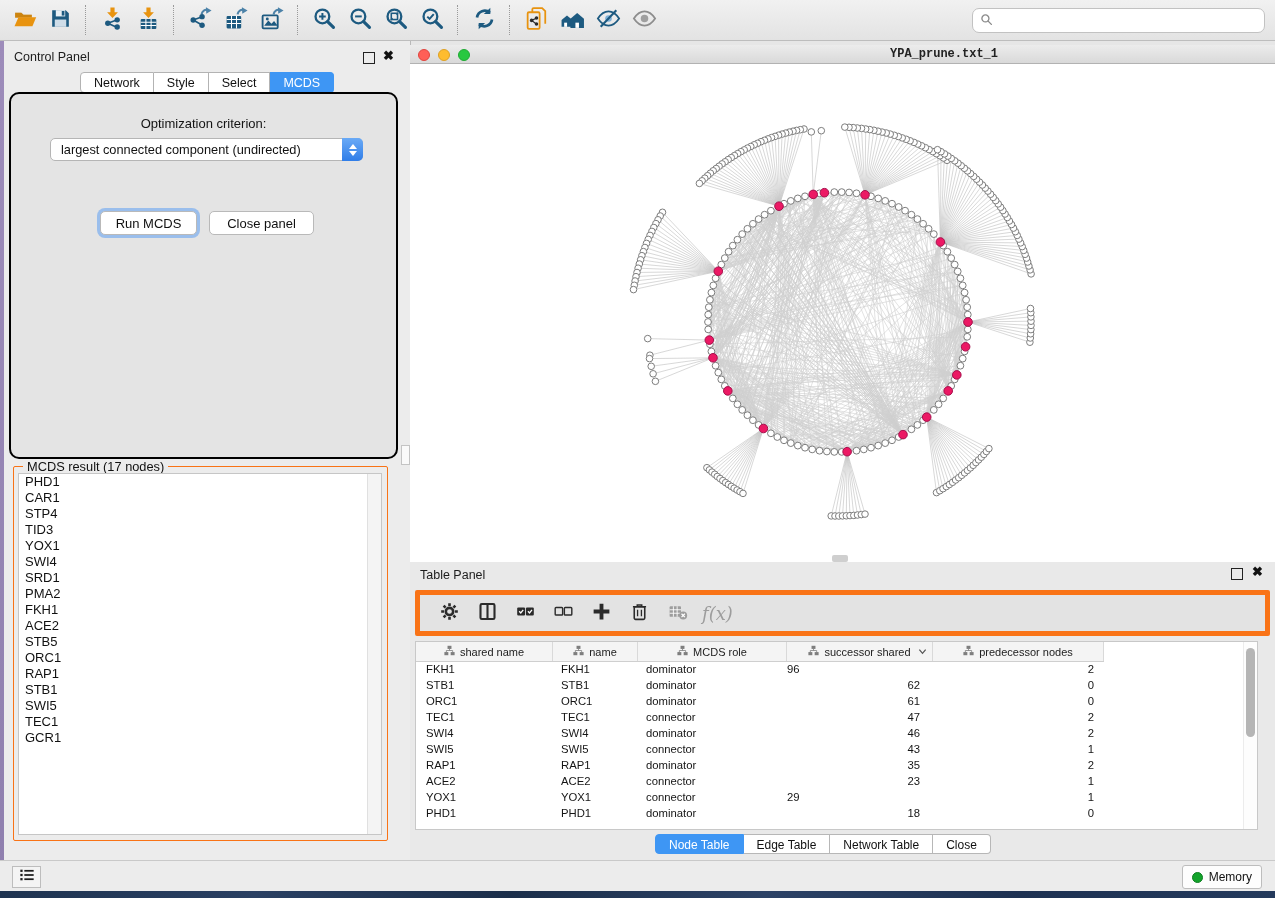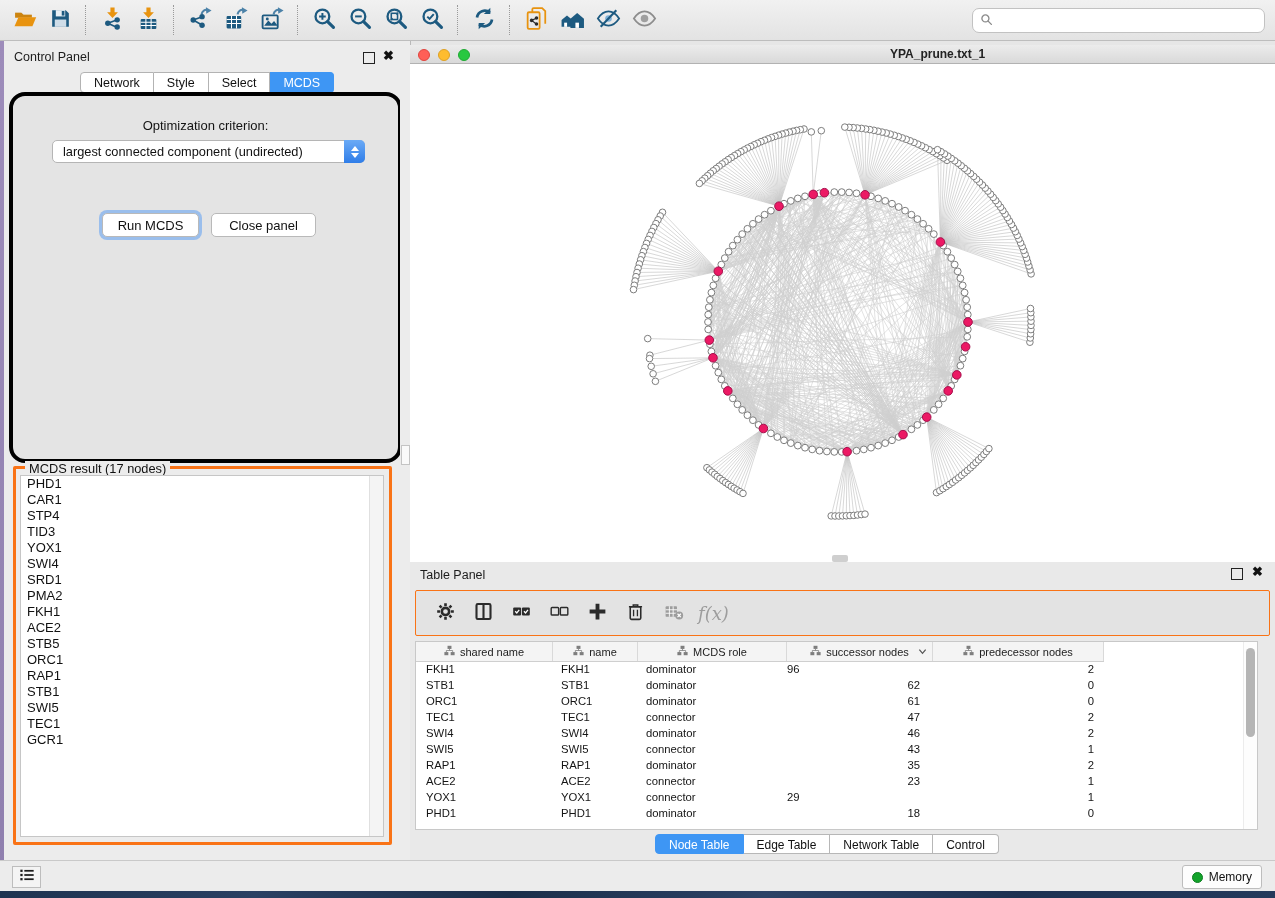--- a/index.html
+++ b/index.html
@@ -25,56 +25,56 @@
   #cp-title{position:absolute;left:10px;top:3px;font-size:12.5px;color:#1c1c1c;}
   .win-float{position:absolute;top:5px;width:10px;height:10px;border:1.6px solid #222;}
   .win-close{position:absolute;top:2px;font-size:13px;font-weight:bold;color:#111;line-height:14px;}
   #cp-tabs{position:absolute;left:76px;top:31px;height:21px;display:flex;}
   .cp-tab{height:21px;line-height:21px;padding:0 13px;font-size:12.5px;background:#fff;color:#111;
           border:1px solid #b3b3b3;border-left:none;box-sizing:border-box;}
   .cp-tab:first-child{border-left:1px solid #b3b3b3;border-radius:4px 0 0 4px;}
   .cp-tab:last-child{border-radius:0 4px 4px 0;}
   .cp-tab.sel{background:#3e96f4;color:#fff;border-color:#3e96f4;}
   #cp-inner{position:absolute;left:5px;top:51px;width:385px;height:363px;background:#e4e4e4;
-            border:4px solid #000000;border-radius:16px;}
+            border:2px solid #000000;border-radius:10px;}
   #opt-label{position:absolute;left:0;top:22px;width:100%;text-align:center;font-size:13px;color:#141414;}
   #opt-dropdown{position:absolute;left:39px;top:44px;width:313px;height:23px;background:#fff;
                 border:1px solid #b5b5b5;border-radius:5px;display:flex;align-items:center;box-sizing:border-box;}
   #opt-dropdown-value{flex:1;padding-left:10px;font-size:12.8px;color:#111;white-space:nowrap;}
   #opt-stepper{width:21px;height:23px;margin-right:-1px;background:linear-gradient(#6aaaf6,#2f7de8);
                border-radius:0 5px 5px 0;display:flex;flex-direction:column;align-items:center;justify-content:center;gap:2px;}
   .step-tri{width:0;height:0;border-left:4px solid transparent;border-right:4px solid transparent;}
   .step-up{border-bottom:5px solid #fff;}
   .step-down{border-top:5px solid #fff;}
   .cp-button{position:absolute;top:117px;height:24px;background:#fff;border:1px solid #b9b9b9;border-radius:5px;
              font-size:13px;color:#111;display:flex;align-items:center;justify-content:center;box-sizing:border-box;}
   #run-btn{left:89px;width:97px;box-shadow:0 0 0 3px rgba(92,158,243,.55);}
   #close-btn{left:198px;width:105px;}
-  #mcds-group{position:absolute;left:9px;top:425px;width:373px;height:373px;border:3px solid #f97316;border-radius:2px;}
+  #mcds-group{position:absolute;left:9px;top:425px;width:373px;height:373px;border:1px solid #f97316;border-radius:2px;}
   #mcds-group-label{position:absolute;left:9px;top:-8px;background:#ececec;padding:0 4px;font-size:12.8px;color:#111;}
   #mcds-list{position:absolute;left:4px;top:6px;width:364px;height:362px;background:#fff;border:1px solid #c6c6c6;
              overflow:hidden;box-sizing:border-box;}
   .mcds-item{font-size:13px;color:#111;line-height:16px;padding-left:6px;}
   #mcds-scroll{position:absolute;right:0;top:0;width:13px;height:100%;background:#f4f4f4;border-left:1px solid #e0e0e0;}
   
   #splitter{left:400px;top:41px;width:10px;height:849px;background:#ececec;border-right:1px solid #b9b9b9;}
   #splitter-handle{position:absolute;left:1px;top:404px;width:7px;height:18px;background:#fafafa;border:1px solid #c4c4c4;}
   
   #network-window{left:410px;top:45px;width:865px;height:517px;background:#fff;}
   #net-titlebar{position:absolute;left:0;top:0;width:100%;height:18px;
                 background:linear-gradient(#ececec,#d9d9d9);border-bottom:1px solid #b2b2b2;}
   .light{position:absolute;top:3.5px;width:12px;height:12px;border-radius:50%;}
-  #net-title{position:absolute;left:480px;top:2px;font-size:12px;font-weight:600;color:#222;}
+  #net-title{position:absolute;left:480px;top:2px;font-size:12px;font-weight:600;color:#222;font-family:Liberation Mono, monospace;}
   #net-canvas{position:absolute;left:0;top:19px;width:865px;height:498px;background:#fff;}
   #net-bottom-handle{position:absolute;left:422px;top:491px;width:16px;height:7px;background:#cfcfcf;border-radius:2px;}
   
   #table-panel{left:410px;top:562px;width:865px;height:298px;background:#e9e9e9;}
   #tp-title{position:absolute;left:10px;top:6px;font-size:12.5px;color:#1c1c1c;}
   #tp-toolbar{position:absolute;left:5px;top:28px;width:855px;height:46px;background:#e3e3e3;
-              border:1px solid #f97316;border-radius:2px;display:flex;align-items:center;padding-left:12px;box-sizing:border-box;}
+              border:5px solid #f97316;border-radius:2px;display:flex;align-items:center;padding-left:12px;box-sizing:border-box;}
   .tpt-btn{width:34px;height:34px;display:flex;align-items:center;justify-content:center;margin-right:4px;}
   .tpt-btn svg{width:21px;height:21px;}
   #fx-label{font-family:"DejaVu Serif",serif;font-style:italic;font-size:18px;color:#9d9d9d;margin-left:4px;}
   #tp-table{position:absolute;left:5px;top:79px;width:843px;height:189px;background:#fff;border:1px solid #c8c8c8;box-sizing:border-box;}
   #tp-header{position:absolute;left:0;top:0;height:19px;display:flex;background:#f4f4f4;border-bottom:1px solid #cfcfcf;}
   .th{height:19px;display:flex;align-items:center;justify-content:center;gap:5px;font-size:11px;color:#222;
       border-right:1px solid #d9d9d9;box-sizing:border-box;position:relative;}
   .th .grip{width:11px;height:11px;}
   .th .menu-chev{position:absolute;right:5px;top:4px;}
   #tp-rows{position:absolute;left:0;top:19px;width:100%;}
@@ -1516,21 +1516,21 @@
           </div>
           <div class="th" style="width: 146px;">
             <span><svg viewBox="0 0 14 14" class="grip">
                 <g fill="#7e7e7e">
                   <rect x="4.5" y="1" width="5" height="4"></rect>
                   <rect x="0.5" y="9" width="5" height="4"></rect>
                   <rect x="8.5" y="9" width="5" height="4"></rect>
                 </g>
                 <path d="M7 5v2M3 9V7h8v2" stroke="#7e7e7e" fill="none" stroke-width="1"></path>
               </svg></span>
-            <span>successor nodes</span>
+            <span>successor shared</span>
             <span class="menu-chev"><svg viewBox="0 0 10 10" width="9" height="9">
                 <path d="M1.5 3l3.5 4 3.5-4" fill="none" stroke="#555" stroke-width="1.4"></path>
               </svg></span>
           </div>
           <div class="th" style="width: 171px;">
             <span><svg viewBox="0 0 14 14" class="grip">
                 <g fill="#7e7e7e">
                   <rect x="4.5" y="1" width="5" height="4"></rect>
                   <rect x="0.5" y="9" width="5" height="4"></rect>
                   <rect x="8.5" y="9" width="5" height="4"></rect>
@@ -1613,21 +1613,21 @@
           </div>
         </div>
       <div id="tp-scroll">
           <div id="tp-thumb"></div>
         </div>
     </div>
     <div id="tp-tabs">
         <div class="tp-tab sel">Node Table</div>
         <div class="tp-tab">Edge Table</div>
         <div class="tp-tab">Network Table</div>
-        <div class="tp-tab">Control</div>
+        <div class="tp-tab">Close</div>
       </div>
   </div>
 
   <div id="status-bar" class="abs">
     <div id="status-list-btn">
       <span>
         <svg width="16" height="14" viewBox="0 0 24 20">
             <g fill="#1c1c1c">
               <rect x="2" y="2" width="3.4" height="3.4"></rect>
               <rect x="2" y="8.3" width="3.4" height="3.4"></rect>

